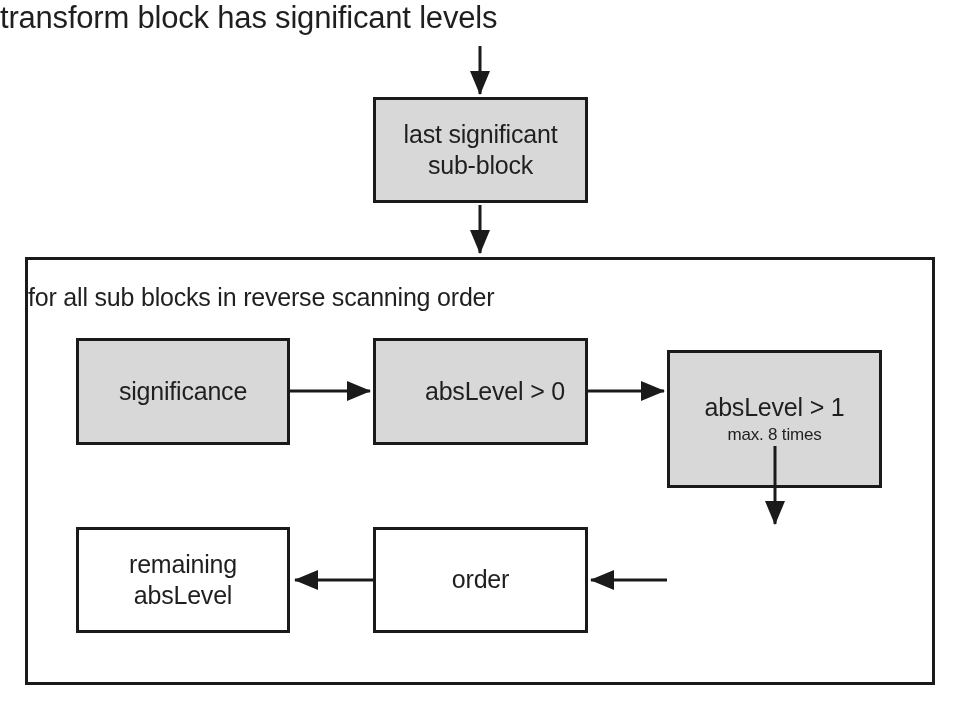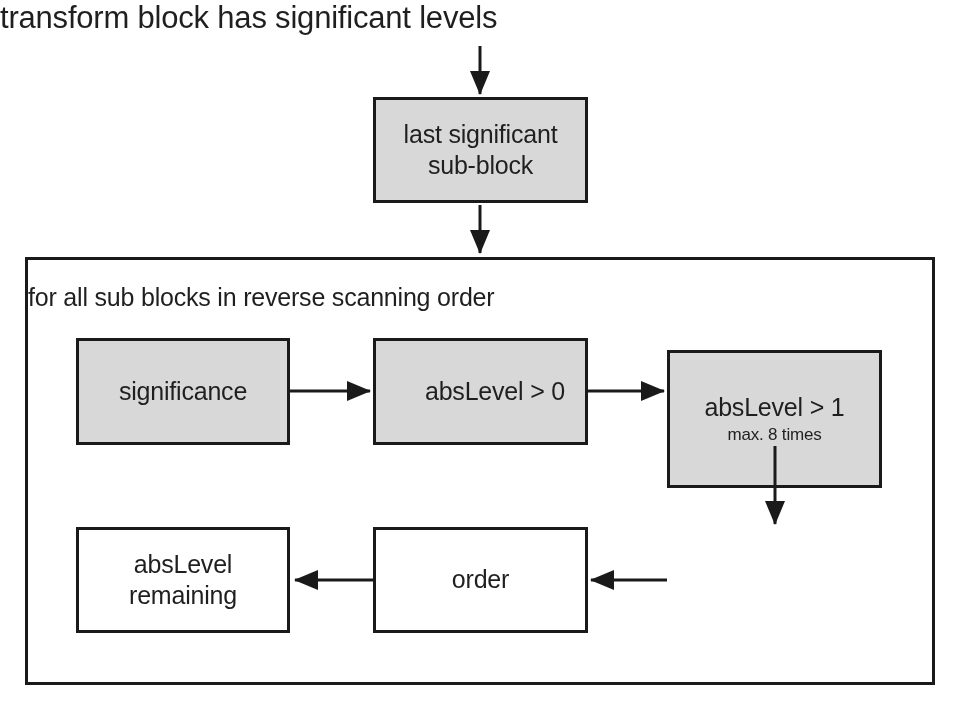--- a/index.html
+++ b/index.html
@@ -84,22 +84,22 @@
     <div class="node gray node-abslevel-0">
       <span>absLevel &gt; 0</span>
     </div>
 
     <div class="node gray node-abslevel-1">
       <span>absLevel &gt; 1</span>
       <span class="sublabel">max. 8 times</span>
     </div>
 
     <div class="node white node-remaining">
+      <span>remaining</span>
       <span>absLevel</span>
-      <span>remaining</span>
     </div>
 
     <div class="node white node-sign">
       <span>order</span>
     </div>
 
   </div>
 
   <svg class="edges" viewBox="0 0 960 708" xmlns="http://www.w3.org/2000/svg">
     <defs>

